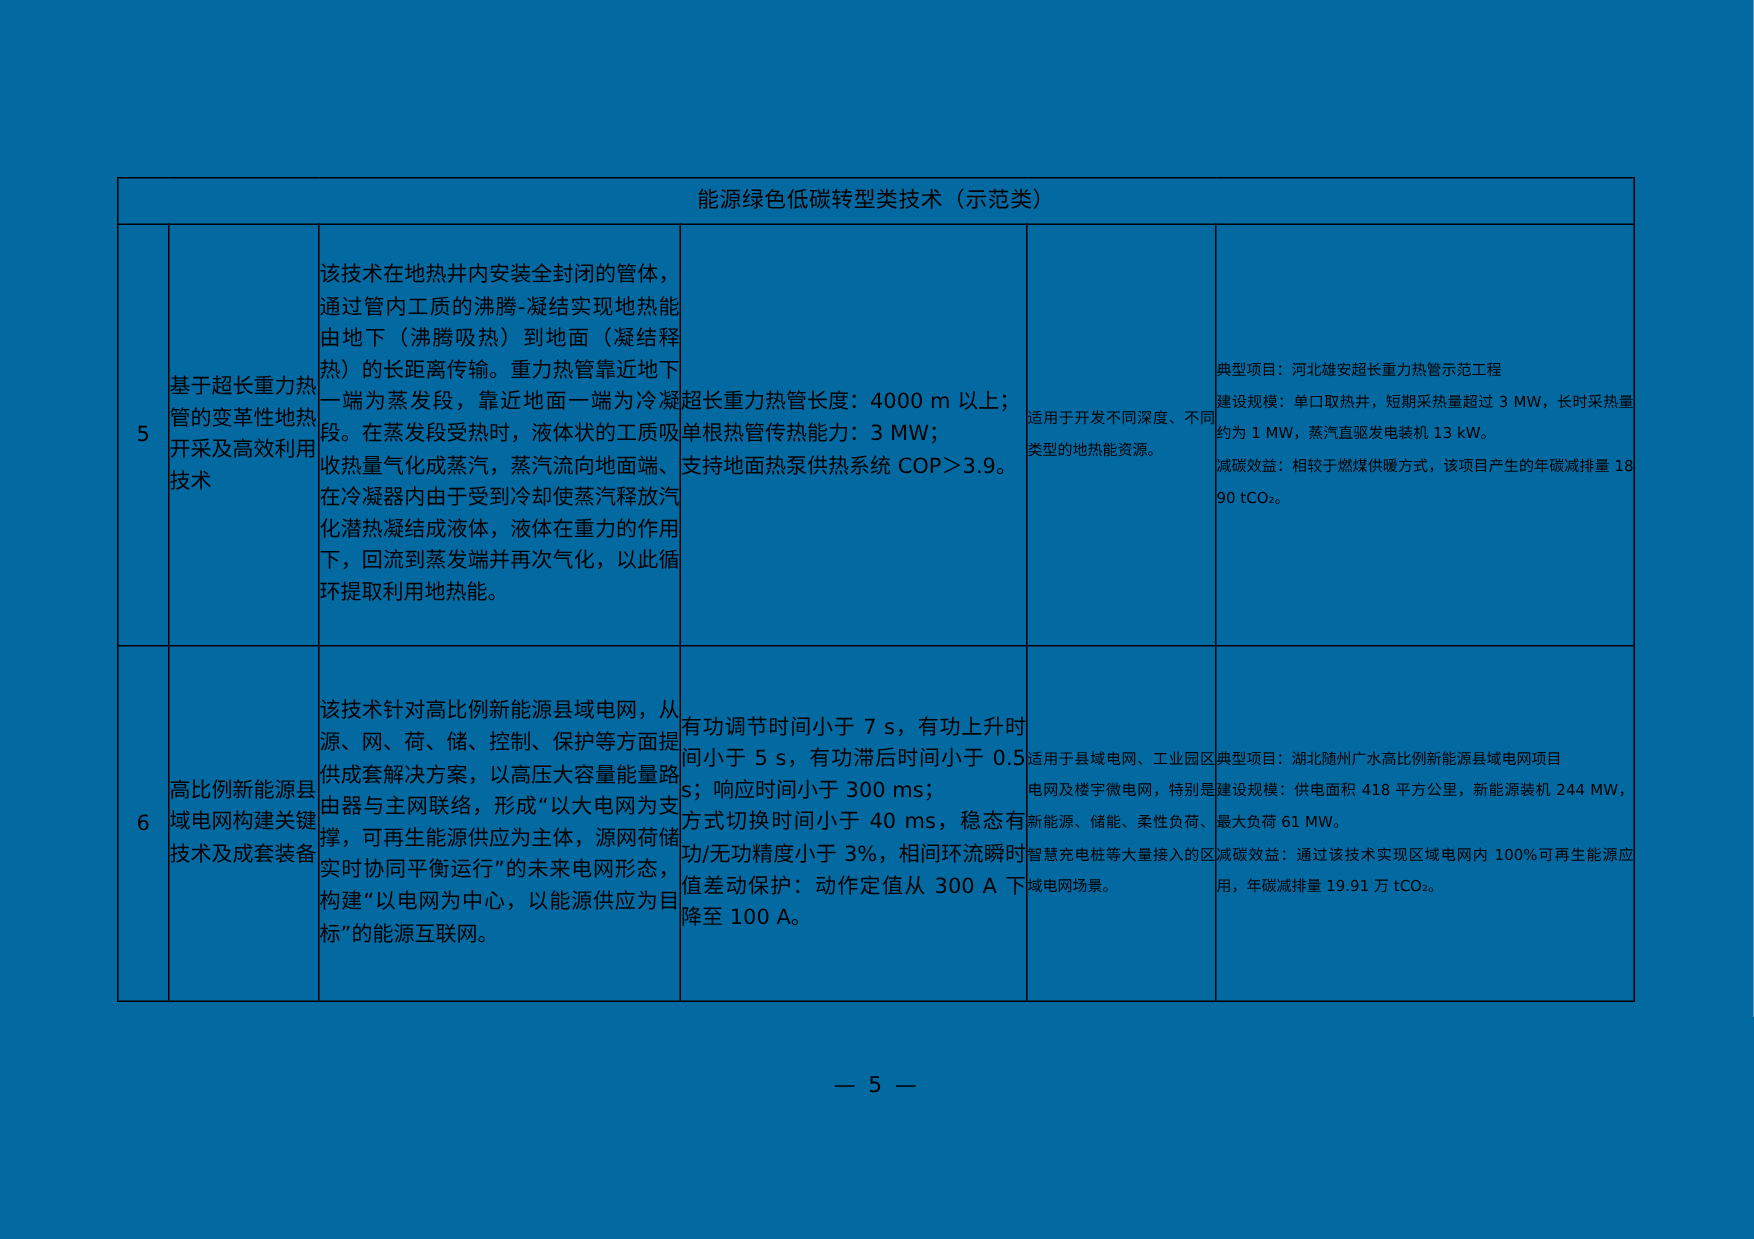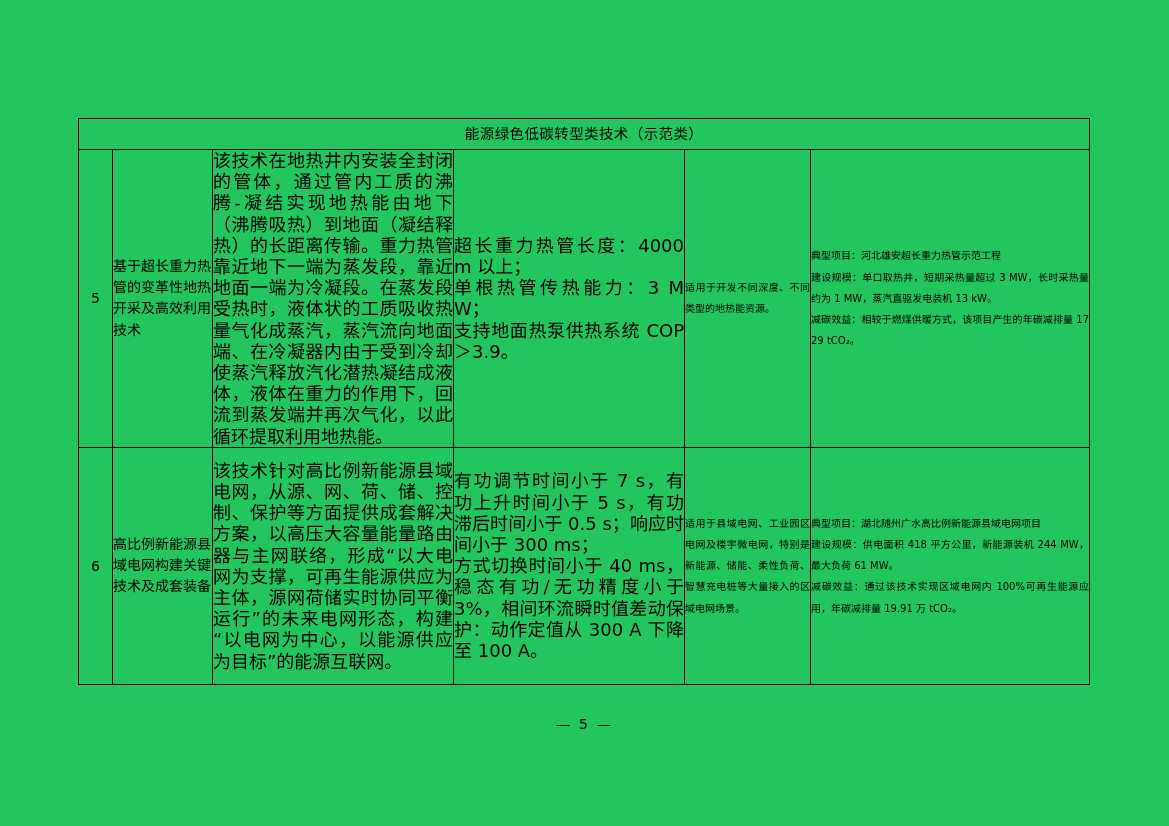--- a/index.html
+++ b/index.html
@@ -15,21 +15,21 @@
     color: #000000;
     position: relative;
     overflow: hidden;
   }
   .page {
     position: absolute;
     left: 0;
     top: 0;
     width: 1169px;
     height: 826px;
-    background: #22c55e;
+    background: #0369a1;
   }
   .doc-table {
     position: absolute;
     left: 78px;
     top: 118px;
     width: 1011px;
     border-collapse: collapse;
     table-layout: fixed;
     border: 1.6px solid #000000;
   }
@@ -60,21 +60,21 @@
   .c-cont  { width: 241px; }
   .c-param { width: 231px; }
   .c-scope { width: 126px; }
   .c-proj  { width: 279px; }
 
   .cell-no {
     text-align: center;
     font-size: 14px;
   }
   .cell-text {
-    font-size: 18px;
+    font-size: 14px;
     line-height: 21.2px;
     padding: 6px 5px 6px 6px;
     text-align: justify;
     text-justify: inter-ideograph;
     word-break: break-all;
   }
   .cell-name {
     font-size: 14px;
     line-height: 21.2px;
     padding: 6px 4px;
@@ -143,21 +143,21 @@
         <td class="cell-text">该技术在地热井内安装全封闭的管体，通过管内工质的沸腾-凝结实现地热能由地下（沸腾吸热）到地面（凝结释热）的长距离传输。重力热管靠近地下一端为蒸发段，靠近地面一端为冷凝段。在蒸发段受热时，液体状的工质吸收热量气化成蒸汽，蒸汽流向地面端、在冷凝器内由于受到冷却使蒸汽释放汽化潜热凝结成液体，液体在重力的作用下，回流到蒸发端并再次气化，以此循环提取利用地热能。</td>
         <td class="cell-text">
           <p>超长重力热管长度：4000 m 以上；</p>
           <p>单根热管传热能力：3 MW；</p>
           <p>支持地面热泵供热系统 COP＞3.9。</p>
         </td>
         <td class="cell-scope">适用于开发不同深度、不同类型的地热能资源。</td>
         <td class="cell-proj">
           <p>典型项目：河北雄安超长重力热管示范工程</p>
           <p>建设规模：单口取热井，短期采热量超过 3 MW，长时采热量约为 1 MW，蒸汽直驱发电装机 13 kW。</p>
-          <p>减碳效益：相较于燃煤供暖方式，该项目产生的年碳减排量 1729 tCO₂。</p>
+          <p>减碳效益：相较于燃煤供暖方式，该项目产生的年碳减排量 1890 tCO₂。</p>
         </td>
       </tr>
       <tr class="row-6">
         <td class="cell-no">6</td>
         <td class="cell-name">高比例新能源县域电网构建关键技术及成套装备</td>
         <td class="cell-text">该技术针对高比例新能源县域电网，从源、网、荷、储、控制、保护等方面提供成套解决方案，以高压大容量能量路由器与主网联络，形成“以大电网为支撑，可再生能源供应为主体，源网荷储实时协同平衡运行”的未来电网形态，构建“以电网为中心，以能源供应为目标”的能源互联网。</td>
         <td class="cell-text">
           <p>有功调节时间小于 7 s，有功上升时间小于 5 s，有功滞后时间小于 0.5 s；响应时间小于 300 ms；</p>
           <p>方式切换时间小于 40 ms，稳态有功/无功精度小于 3%，相间环流瞬时值差动保护：动作定值从 300 A 下降至 100 A。</p>
         </td>

